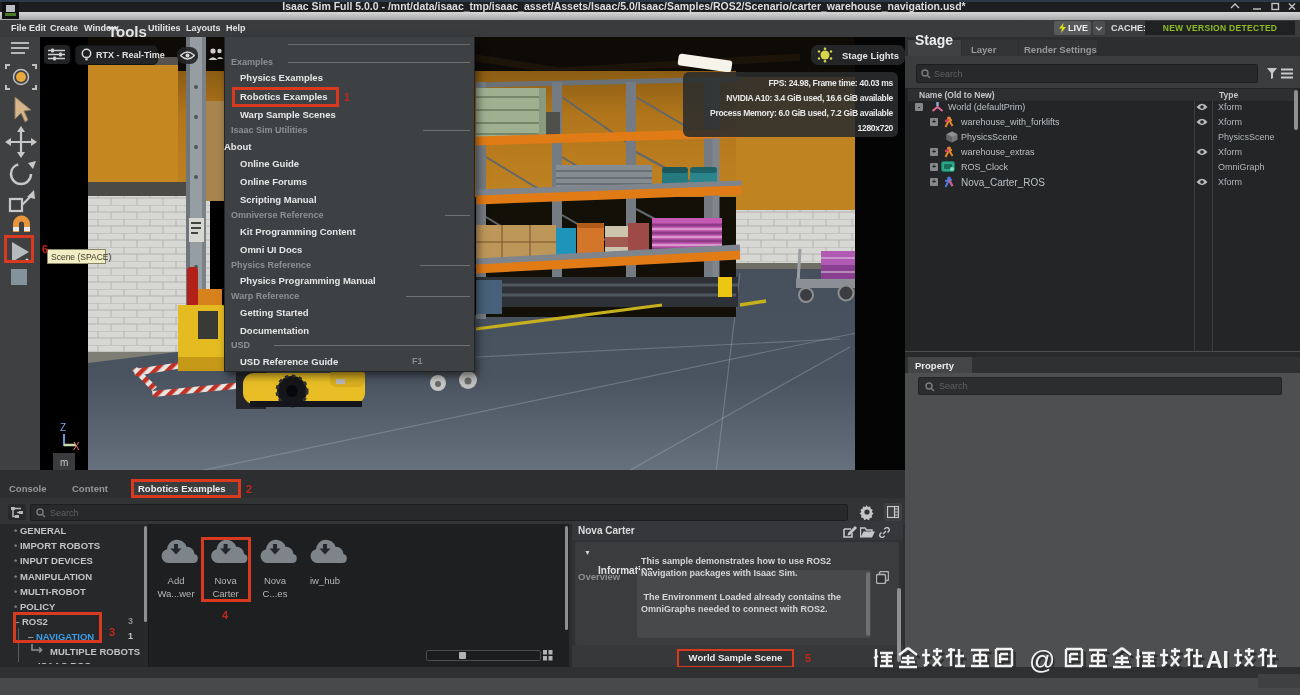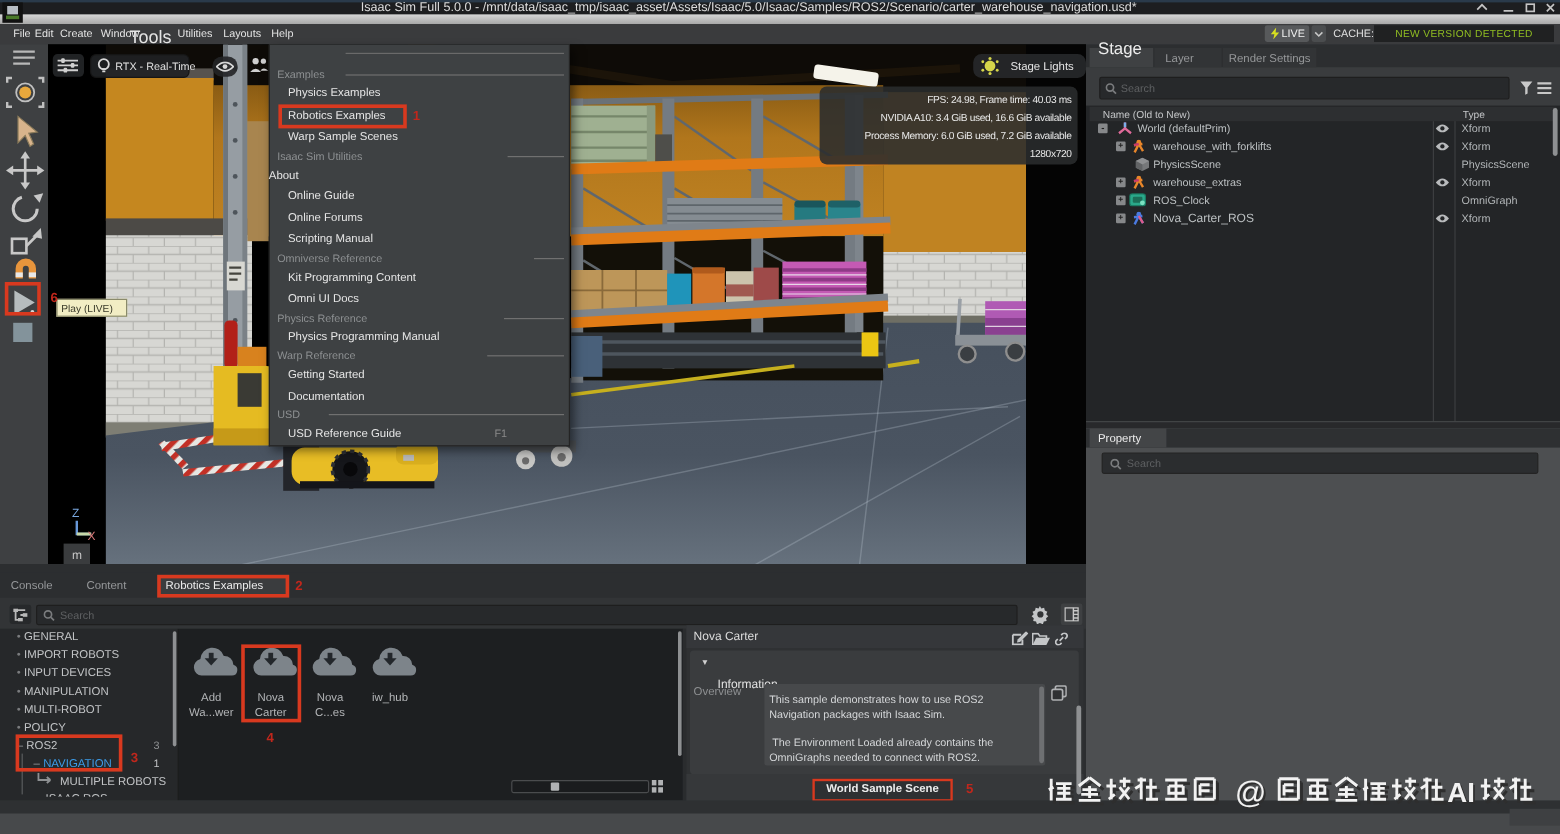--- a/index.html
+++ b/index.html
@@ -1,17 +1,17 @@
 <!DOCTYPE html>
 <html><head><meta charset="utf-8">
 <style>
 *{margin:0;padding:0;box-sizing:border-box}
 html,body{width:1300px;height:695px;overflow:hidden;background:#3a3c3e;font-family:"Liberation Sans",sans-serif}
 .a{position:absolute}
-.b{font-weight:normal;white-space:nowrap}
+.b{font-weight:bold;white-space:nowrap}
 .redbox{position:absolute;border:3px solid #d8391f;z-index:60}
 .rednum{position:absolute;color:#c0271c;font-weight:bold;font-size:11px;z-index:60}
 </style></head>
 <body>
 
 <div class="a" style="left:0;top:0;width:1300px;height:12px;background:#1d1e20"></div>
 <div class="a" style="left:0;top:0;width:1300px;height:2px;background:#2a3a4a"></div>
 <div class="a b" style="left:0;top:0px;width:1248px;height:11px;text-align:center;font-size:10.5px;color:#dcdcdc;line-height:12px"><span style="display:inline-block;transform:scaleX(1);transform-origin:center">Isaac Sim Full 5.0.0 - /mnt/data/isaac_tmp/isaac_asset/Assets/Isaac/5.0/Isaac/Samples/ROS2/Scenario/carter_warehouse_navigation.usd*</span></div>
 <svg class="a" style="left:1228px;top:2px" width="70" height="9" viewBox="0 0 70 9">
 <g stroke="#c4c4c4" stroke-width="1.4" fill="none">
@@ -335,21 +335,21 @@
     <div class="a" style="left:406px;top:296px;width:64px;height:1px;background:#707070;z-index:21"></div>
 <div class="a b" style="left:240px;top:307px;font-size:9.5px;color:#e6e6e6;z-index:21">Getting Started</div>
 <div class="a b" style="left:240px;top:325px;font-size:9.5px;color:#e6e6e6;z-index:21">Documentation</div>
 <div class="a b" style="left:231px;top:340px;font-size:9px;color:#8d9092;z-index:21">USD</div>
     <div class="a" style="left:274px;top:345px;width:196px;height:1px;background:#707070;z-index:21"></div>
 <div class="a b" style="left:240px;top:356px;font-size:9.5px;color:#e6e6e6;z-index:21">USD Reference Guide</div>
 <div class="a b" style="left:412px;top:356px;font-size:9px;color:#8a8a8a;z-index:21">F1</div>
 </div>
 
 <div class="a" style="left:47px;top:249px;width:59px;height:15px;background:#f2edc4;border:1px solid #8a8a6a;z-index:30"></div>
-<div class="a" style="left:51px;top:252px;font-size:8.5px;color:#3a3a2a;z-index:31">Play (LIVE)</div>
+<div class="a" style="left:51px;top:252px;font-size:8.5px;color:#3a3a2a;z-index:31">Scene (SPACE)</div>
 
 <div class="redbox" style="left:4px;top:235px;width:30px;height:28px"></div>
 <div class="rednum" style="left:42px;top:243px">6</div>
 <div class="redbox" style="left:232px;top:87px;width:107px;height:20px"></div>
 <div class="rednum" style="left:344px;top:91px">1</div>
 
 <div class="a" style="left:905px;top:37px;width:395px;height:320px;background:#3a3c3e" id="stagepanel"></div>
 <div class="a" style="left:905px;top:37px;width:395px;height:19px;background:#2c2e30"></div>
 <div class="a" style="left:908px;top:40px;width:53px;height:16px;background:#3f4143"></div>
 <div class="a b" style="left:915px;top:32px;font-size:14px;color:#ececec">Stage</div>
@@ -570,21 +570,21 @@
     </svg>
 <svg class="a" style="left:879px;top:527px" width="11" height="11" viewBox="0 0 11 11">
       <path d="M4 7 L7 4 M2.5 5.5 l-1.3 1.3 a2.3 2.3 0 0 0 3.2 3.2 L5.7 8.7 M5.3 2.3 l1.3 -1.3 a2.3 2.3 0 0 1 3.2 3.2 L8.5 5.5" stroke="#c4c6c8" stroke-width="1.4" fill="none"></path>
     </svg>
 <div class="a" style="left:575px;top:542px;width:324px;height:103px;background:#3a3c3e;border-radius:3px"></div>
 <div class="a" style="left:584px;top:549px;font-size:7px;color:#d0d0d0">▼</div>
 <div class="a b" style="left:598px;top:565px;font-size:10px;color:#e2e2e2">Information</div>
 <div class="a b" style="left:578px;top:571px;font-size:9.5px;color:#8e9092">Overview</div>
 <div class="a" style="left:637px;top:570px;width:234px;height:68px;background:#47494b;border-radius:2px"></div>
 <div class="a" style="left:866px;top:572px;width:4px;height:64px;background:#6e7072;border-radius:2px"></div>
-<div class="a" style="left:641px;top:577px;width:222px;font-size:9px;color:#d4d6d8;line-height:12px;font-weight:normal">This sample demonstrates how to use ROS2 Navigation packages with Isaac Sim.<br><br>&nbsp;The Environment Loaded already contains the OmniGraphs needed to connect with ROS2.</div>
+<div class="a" style="left:641px;top:555px;width:222px;font-size:9px;color:#d4d6d8;line-height:12px;font-weight:bold">This sample demonstrates how to use ROS2 Navigation packages with Isaac Sim.<br><br>&nbsp;The Environment Loaded already contains the OmniGraphs needed to connect with ROS2.</div>
 <svg class="a" style="left:876px;top:571px" width="13" height="13" viewBox="0 0 13 13">
       <rect x="3.5" y="0.5" width="9" height="9" rx="1.5" fill="none" stroke="#b0b2b4" stroke-width="1.4"></rect>
       <rect x="0.5" y="3.5" width="9" height="9" rx="1.5" fill="#2f3133" stroke="#b0b2b4" stroke-width="1.4"></rect>
     </svg>
 <div class="a" style="left:572px;top:645px;width:331px;height:25px;background:#36383a"></div>
 <div class="a" style="left:677px;top:649px;width:117px;height:19px;background:#2e3032;border:2.5px solid #d8391f;color:#ececec;font-weight:bold;font-size:9.5px;text-align:center;line-height:14px">World Sample Scene</div>
 <div class="rednum" style="left:805px;top:652px">5</div>
 <div class="a" style="left:897px;top:588px;width:4px;height:74px;background:#8e9092;border-radius:2px"></div>
 </div>
 

